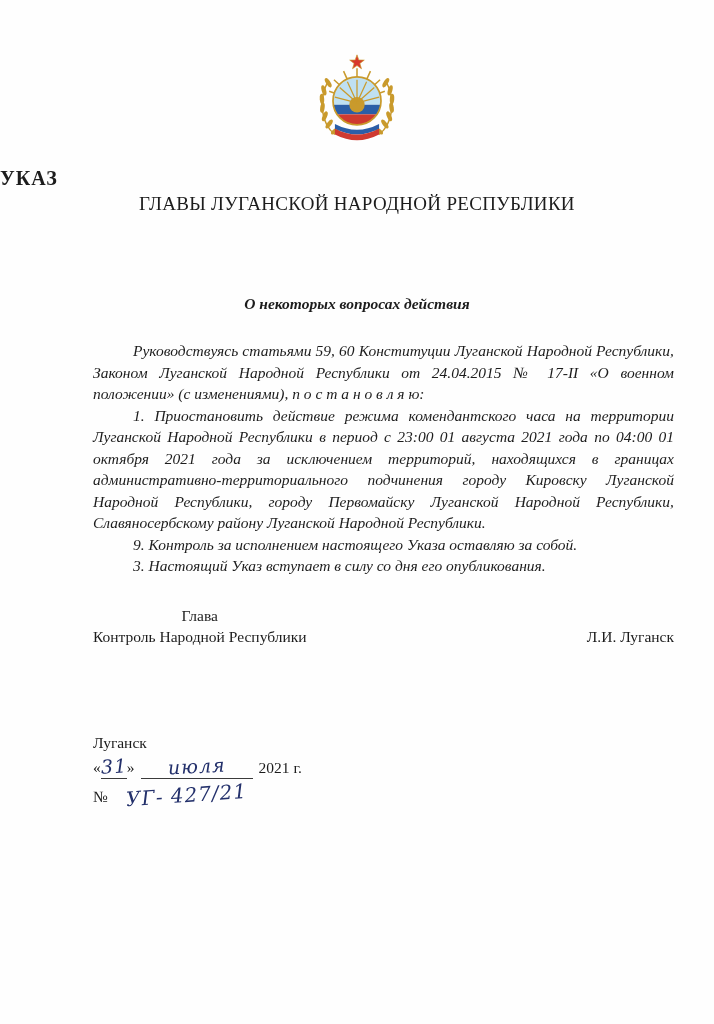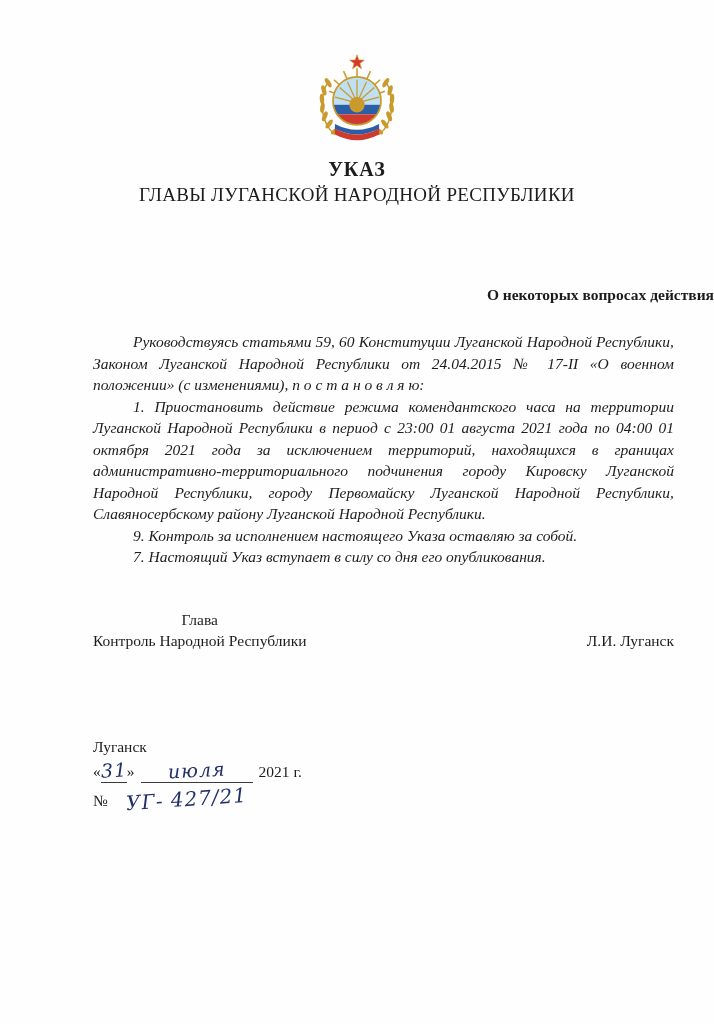--- a/index.html
+++ b/index.html
@@ -14,43 +14,44 @@
   .emblem-wrap{width:100%;text-align:center;padding-top:50px;}
   .emblem-wrap svg{display:inline-block;}
   .f-gold{fill:var(--gold,#c99a2c);}
   .s-gold{stroke:var(--gold,#c99a2c);}
   .f-star{fill:var(--star_red,#d8372c);}
   .f-lblue{fill:var(--light_blue,#bfe0f2);}
   .f-dblue{fill:var(--dark_blue,#2b5ea7);}
   .f-red{fill:var(--flag_red,#cf3a30);}
 
   .doc-title{
-    text-align:center;font-weight:bold;font-size:20px;letter-spacing:1px;
-    margin-top:6px;
+    text-align:left;font-weight:bold;font-size:20px;letter-spacing:1px;
+    margin-top:15px;
   }
   .doc-subtitle{
     text-align:center;font-weight:normal;font-size:19px;letter-spacing:.3px;
     margin-top:3px;
   }
   .subject{
-    text-align:right;font-weight:bold;font-size:15.5px;line-height:21px;
+    text-align:center;font-weight:bold;font-size:15.5px;line-height:21px;
     margin-top:78px;
+    font-style:italic;
   }
   .content{
     margin:26px 40px 0 93px;
     font-size:15.5px;line-height:21.5px;
   }
   .para{
     text-align:justify;
     text-indent:40px;
     margin:0;
     font-style:italic;
   }
   .signature{
-    margin-top:41px;
+    margin-top:28px;
     display:flex;justify-content:space-between;align-items:flex-end;
   }
   .sig-left{text-align:center;}
   .sig-left .sig-line{line-height:21.5px;}
   .sig-name{white-space:nowrap;}
   .footer{margin-top:84px;}
   .footer .city{line-height:22px;}
   .date-line{margin-top:2px;white-space:nowrap;}
   .num-line{margin-top:6px;white-space:nowrap;}
   .hand{
@@ -145,21 +146,21 @@
   <div class="doc-subtitle">ГЛАВЫ ЛУГАНСКОЙ НАРОДНОЙ РЕСПУБЛИКИ</div>
 
   <div class="subject">
     <div>О некоторых вопросах действия</div>
   </div>
 
   <div class="content">
     <p class="para">Руководствуясь статьями 59, 60 Конституции Луганской Народной Республики, Законом Луганской Народной Республики от 24.04.2015 № 17-II «О военном положении» (с изменениями), п о с т а н о в л я ю:</p>
     <p class="para">1. Приостановить действие режима комендантского часа на территории Луганской Народной Республики в период с 23:00 01 августа 2021 года по 04:00 01 октября 2021 года за исключением территорий, находящихся в границах административно-территориального подчинения городу Кировску Луганской Народной Республики, городу Первомайску Луганской Народной Республики, Славяносербскому району Луганской Народной Республики.</p>
     <p class="para">9. Контроль за исполнением настоящего Указа оставляю за собой.</p>
-    <p class="para">7. Настоящий Указ вступает в силу со дня его опубликования.</p>
+    <p class="para">3. Настоящий Указ вступает в силу со дня его опубликования.</p>
 
     <div class="signature">
       <div class="sig-left">
         <div class="sig-line">Глава</div>
         <div class="sig-line">Контроль Народной Республики</div>
       </div>
       <div class="sig-name">Л.И. Луганск</div>
     </div>
 
     <div class="footer">

